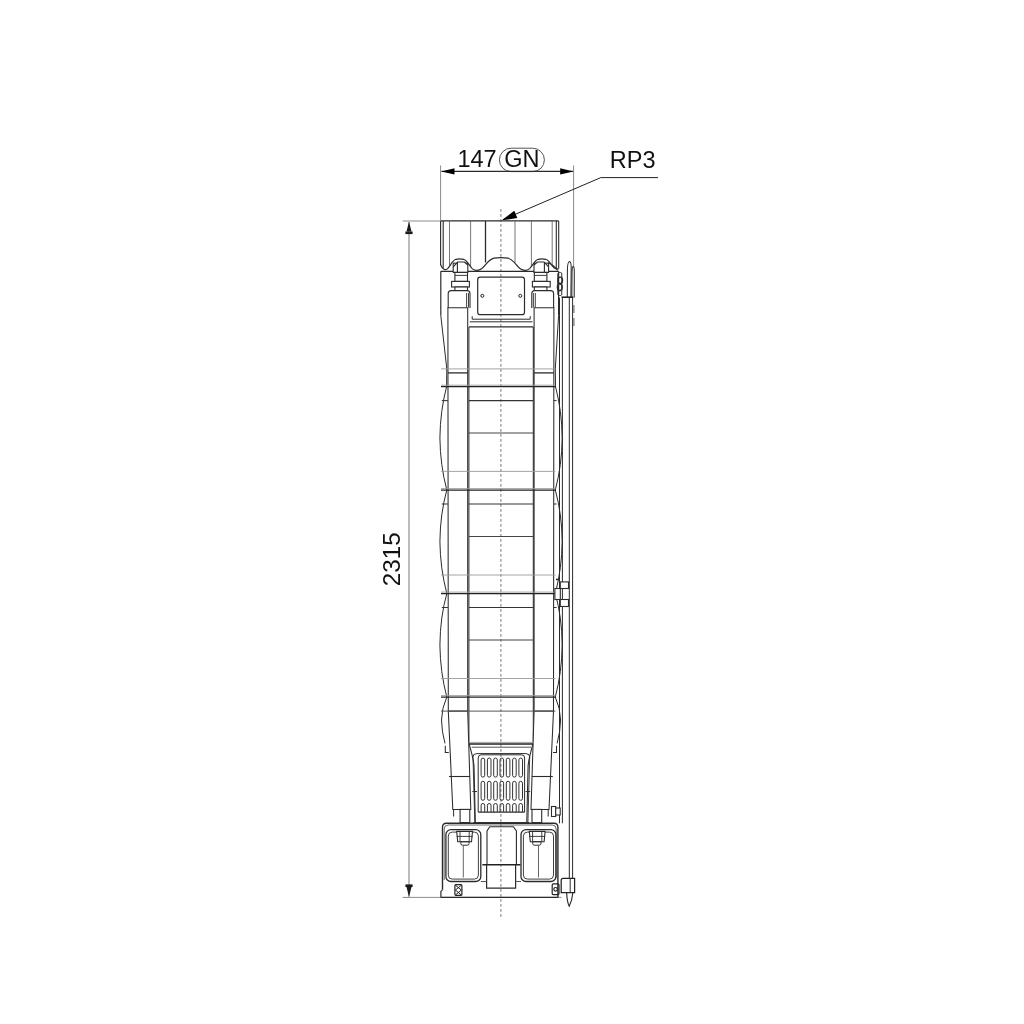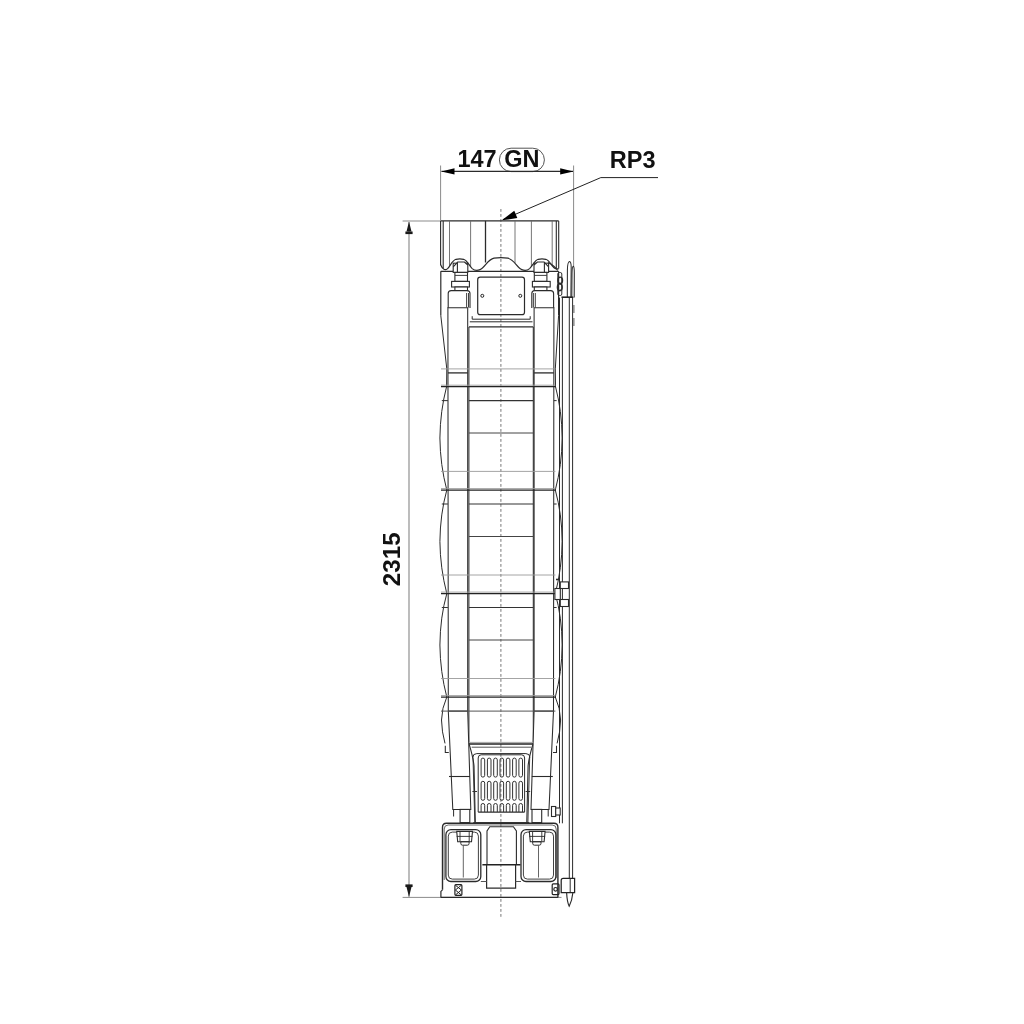--- a/index.html
+++ b/index.html
@@ -1,16 +1,16 @@
 <!DOCTYPE html>
 <html><head>
 <meta charset="utf-8">
 <style>
   html,body{margin:0;padding:0;background:#fff;}
-  .page{width:936px;height:1024px;position:relative;background:#fff;overflow:hidden;font-weight:bold;}
+  .page{width:936px;height:1024px;position:relative;background:#fff;overflow:hidden;}
   text{font-family:"Liberation Sans", sans-serif;fill:#111;}
 </style>
 </head>
 <body>
 <div class="page">
 <svg width="1024" height="1024" viewBox="0 0 1024 1024">
 <rect x="0" y="0" width="1024" height="1024" fill="#ffffff"></rect>
 
 <text x="477" y="167.2" font-size="23.5" text-anchor="middle">147</text>
 

